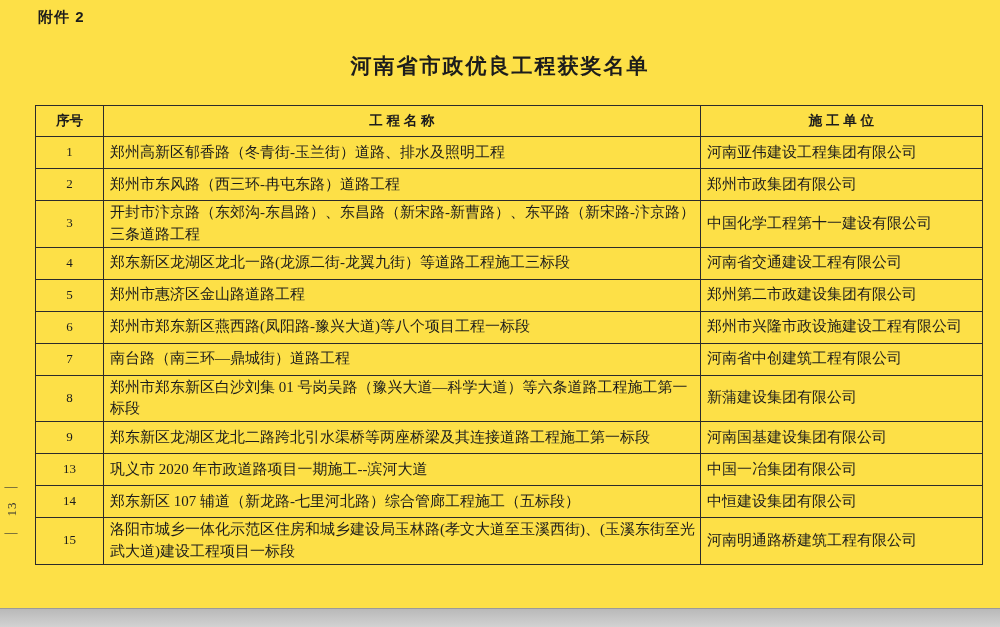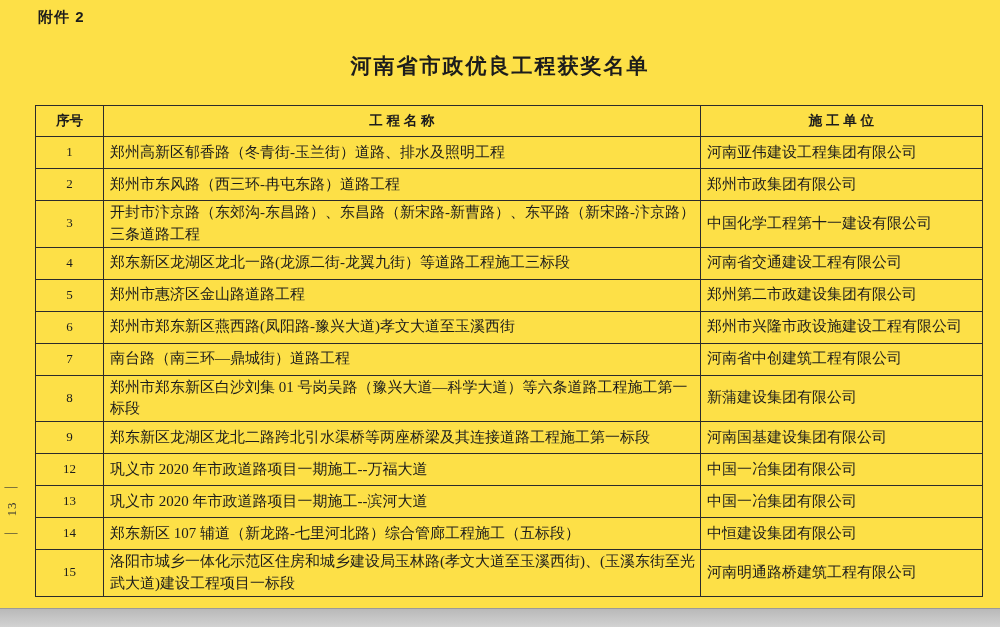--- a/index.html
+++ b/index.html
@@ -136,42 +136,37 @@
         <td>郑东新区龙湖区龙北一路(龙源二街-龙翼九街）等道路工程施工三标段</td>
         <td>河南省交通建设工程有限公司</td>
       </tr>
       <tr>
         <td class="serial">5</td>
         <td>郑州市惠济区金山路道路工程</td>
         <td>郑州第二市政建设集团有限公司</td>
       </tr>
       <tr>
         <td class="serial">6</td>
-        <td>郑州市郑东新区燕西路(凤阳路-豫兴大道)孝文大道至玉溪西街</td>
+        <td>郑州市郑东新区燕西路(凤阳路-豫兴大道)等八个项目工程一标段</td>
         <td>郑州市兴隆市政设施建设工程有限公司</td>
       </tr>
       <tr>
         <td class="serial">7</td>
         <td>南台路（南三环—鼎城街）道路工程</td>
         <td>河南省中创建筑工程有限公司</td>
       </tr>
       <tr>
         <td class="serial">8</td>
         <td>郑州市郑东新区白沙刘集 01 号岗吴路（豫兴大道—科学大道）等六条道路工程施工第一标段</td>
         <td>新蒲建设集团有限公司</td>
       </tr>
       <tr>
         <td class="serial">9</td>
         <td>郑东新区龙湖区龙北二路跨北引水渠桥等两座桥梁及其连接道路工程施工第一标段</td>
         <td>河南国基建设集团有限公司</td>
-      </tr>
-      <tr>
-        <td class="serial">12</td>
-        <td>巩义市 2020 年市政道路项目一期施工--万福大道</td>
-        <td>中国一冶集团有限公司</td>
       </tr>
       <tr>
         <td class="serial">13</td>
         <td>巩义市 2020 年市政道路项目一期施工--滨河大道</td>
         <td>中国一冶集团有限公司</td>
       </tr>
       <tr>
         <td class="serial">14</td>
         <td>郑东新区 107 辅道（新龙路-七里河北路）综合管廊工程施工（五标段）</td>
         <td>中恒建设集团有限公司</td>

